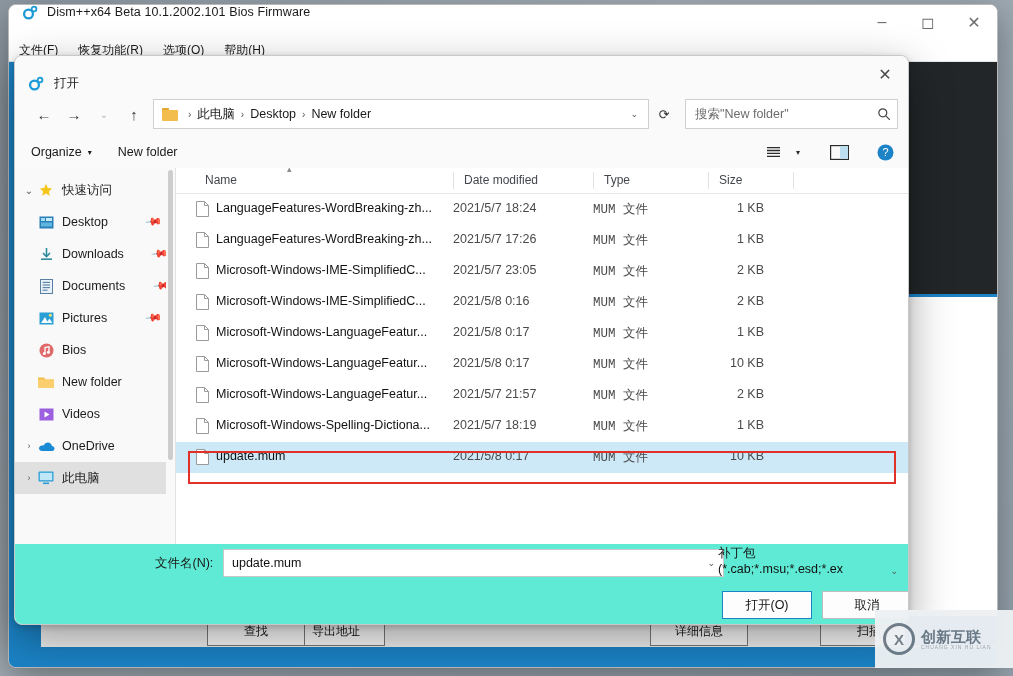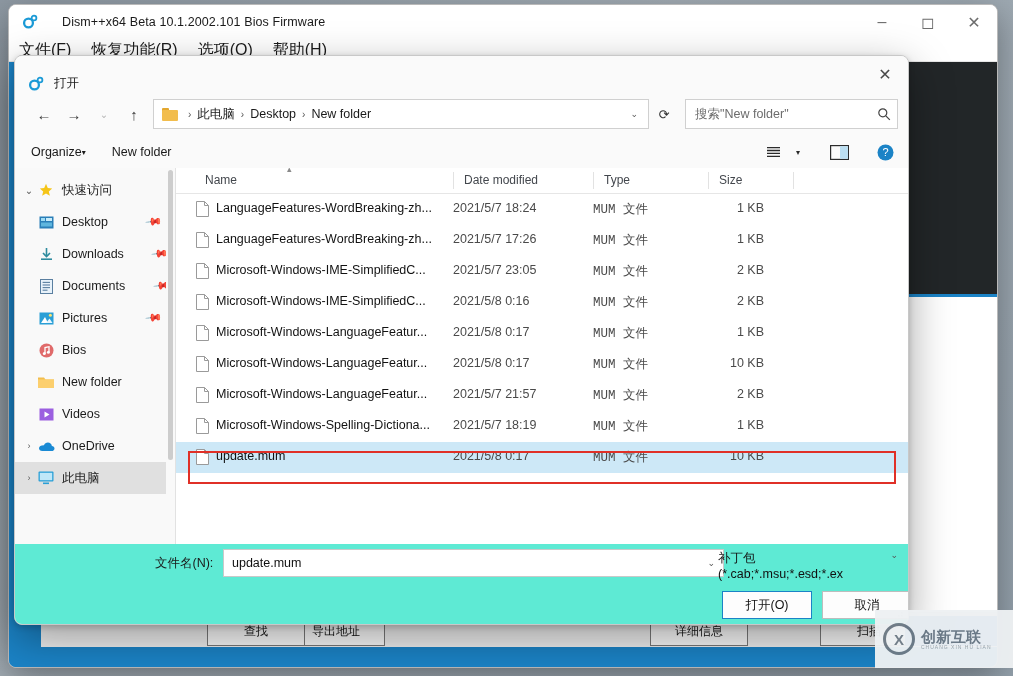--- a/index.html
+++ b/index.html
@@ -11,26 +11,26 @@
   }
   
   #desktop{position:absolute;inset:0;background:linear-gradient(135deg,#8e99a3 0%,#a3adb5 40%,#93a0ab 100%);}
 
   
   #mainwin{
     position:absolute;left:8px;top:4px;width:988px;height:662px;
     background:#ffffff;border:1px solid #b9b9b9;border-radius:8px;
     box-shadow:0 10px 34px rgba(0,0,0,.34);overflow:hidden;
   }
-  #mw-title{height:34px;display:flex;align-items:center;position:relative;background:#fff;gap:15px;}
+  #mw-title{height:34px;display:flex;position:relative;background:#fff;}
   #mw-title .gear{margin-left:13px;margin-right:9px;display:block;}
   #mw-title .ttl{font-size:12.5px;color:#1b1b1b;letter-spacing:.1px;}
   #mw-ctl{position:absolute;right:0;top:0;height:34px;display:flex;}
   #mw-ctl div{width:46px;height:34px;display:flex;align-items:center;justify-content:center;color:#6d6d6d;}
-  #mw-menu{height:22px;display:flex;align-items:center;padding-left:10px;gap:20px;font-size:16px;color:#1b1b1b;
+  #mw-menu{height:22px;display:flex;align-items:center;padding-left:10px;gap:20px;font-size:12px;color:#1b1b1b;
            border-bottom:1px solid #e7e7e7;}
   #mw-body{position:absolute;left:0;top:57px;right:0;bottom:0;background:#f3f3f3;}
   #mw-sidebar{position:absolute;left:0;top:0;width:32px;bottom:0;background:#1b83c6;}
   #mw-sidebar .sb-t{color:#cfe8f7;font-size:9px;writing-mode:vertical-rl;margin:8px 0 0 6px;line-height:14px;opacity:.85;}
   #mw-dark{position:absolute;left:32px;right:0;top:0;height:232px;background:#222628;}
   #mw-dark-line{position:absolute;left:32px;right:0;top:232px;height:3px;background:#1b83c6;}
   #mw-white{position:absolute;left:32px;right:0;top:235px;bottom:52px;background:#fff;}
   #mw-toolbar{position:absolute;left:32px;right:0;bottom:20px;height:34px;background:#f0f0f0;border-top:1px solid #dcdcdc;}
   #mw-toolbar .btn{position:absolute;top:3px;height:28px;min-width:68px;padding:0 14px;background:#fcfcfc;
      border:1px solid #7a7a7a;font-size:12px;color:#111;display:flex;align-items:center;justify-content:center;}
@@ -58,21 +58,21 @@
   .folder-ico{width:16px;height:13px;position:relative;margin-right:4px;}
   .folder-ico:before{content:"";position:absolute;left:0;top:0;width:7px;height:3px;background:#e3a72f;border-radius:1px 1px 0 0;}
   .folder-ico:after{content:"";position:absolute;left:0;top:2px;width:16px;height:11px;background:#f2bd4d;border-radius:1px;}
   .crumbchev{color:#5a5a5a;font-size:9px;padding:0 6px;}
   #refresh{width:26px;height:28px;display:flex;align-items:center;justify-content:center;color:#333;font-size:13px;margin-left:2px;}
   #searchbox{width:196px;height:28px;margin-left:8px;background:#fff;border:1px solid #d0d0d0;display:flex;align-items:center;padding:0 6px 0 9px;}
   #searchbox .ph{flex:1;font-size:12.5px;color:#6c6c6c;}
 
   
   #cmdbar{height:32px;display:flex;align-items:center;padding:0 10px 0 16px;background:#fafafa;border-bottom:1px solid #e4e4e4;}
-  .cmd{font-size:12.5px;color:#1a1a1a;margin-right:26px;display:flex;align-items:center;}
+  .cmd{font-size:12.5px;color:#1a1a1a;margin-right:26px;display:flex;align-items:center;gap:6px;}
   #cmdright{margin-left:auto;display:flex;align-items:center;gap:4px;}
   .viewbtn{width:26px;height:22px;display:flex;align-items:center;justify-content:center;color:#2b2b2b;}
 
   
   #content{position:absolute;left:0;right:0;top:112px;bottom:80px;display:flex;background:#fff;}
   #tree{width:160px;background:#f9f9f9;border-right:1px solid #e2e2e2;position:relative;overflow:hidden;}
   #treescroll{position:absolute;right:0;top:0;width:9px;bottom:0;background:#f9f9f9;}
   #treescroll .thumb{position:absolute;left:2px;top:2px;width:5px;height:290px;background:#cdcdcd;border-radius:3px;}
   .trow{height:32px;display:flex;align-items:center;font-size:12.5px;color:#1b1b1b;padding-left:6px;position:relative;}
   .trow.sel{background:#e0e0e0;}
@@ -96,21 +96,21 @@
   .frow.sel{background:#cde8f7;}
   #redbox{position:absolute;left:12px;right:12px;height:29px;border:2px solid #e03027;pointer-events:none;}
 
   
   #bottom{position:absolute;left:0;right:0;bottom:0;height:80px;background:#5eead4;}
   #fnrow{position:absolute;left:0;right:0;top:6px;height:26px;display:flex;align-items:center;}
   #fnlabel{position:absolute;left:140px;font-size:12.5px;color:#1a1a1a;}
   #fninput{position:absolute;left:208px;width:487px;height:26px;background:#fff;border:1px solid #c9c9c9;
           display:flex;align-items:center;padding:0 4px 0 8px;font-size:12.5px;color:#111;}
   #fninput .caret{margin-left:auto;color:#555;font-size:9px;padding-right:4px;}
-  #ftype{position:absolute;left:703px;width:190px;height:26px;display:flex;align-items:flex-start;font-size:12.5px;color:#111;gap:46px;}
+  #ftype{position:absolute;left:703px;width:190px;height:26px;display:flex;align-items:flex-end;font-size:12.5px;color:#111;gap:46px;}
   #ftype .caret{margin-left:auto;color:#555;font-size:9px;padding-right:10px;}
   .dbtn{position:absolute;top:47px;height:26px;width:88px;display:flex;align-items:center;justify-content:center;
         font-size:12.5px;color:#111;background:#fdfdfd;border:1px solid #bdbdbd;}
   #btnopen{left:707px;border:1px solid #1b83c6;}
   #btncancel{left:807px;}
   #grip{position:absolute;right:4px;bottom:3px;width:10px;height:10px;opacity:.5;}
 
   
   #wm{position:absolute;right:0;bottom:8px;width:130px;height:58px;background:#eef1f3;
       display:flex;align-items:center;gap:6px;padding-left:8px;opacity:.96;}

